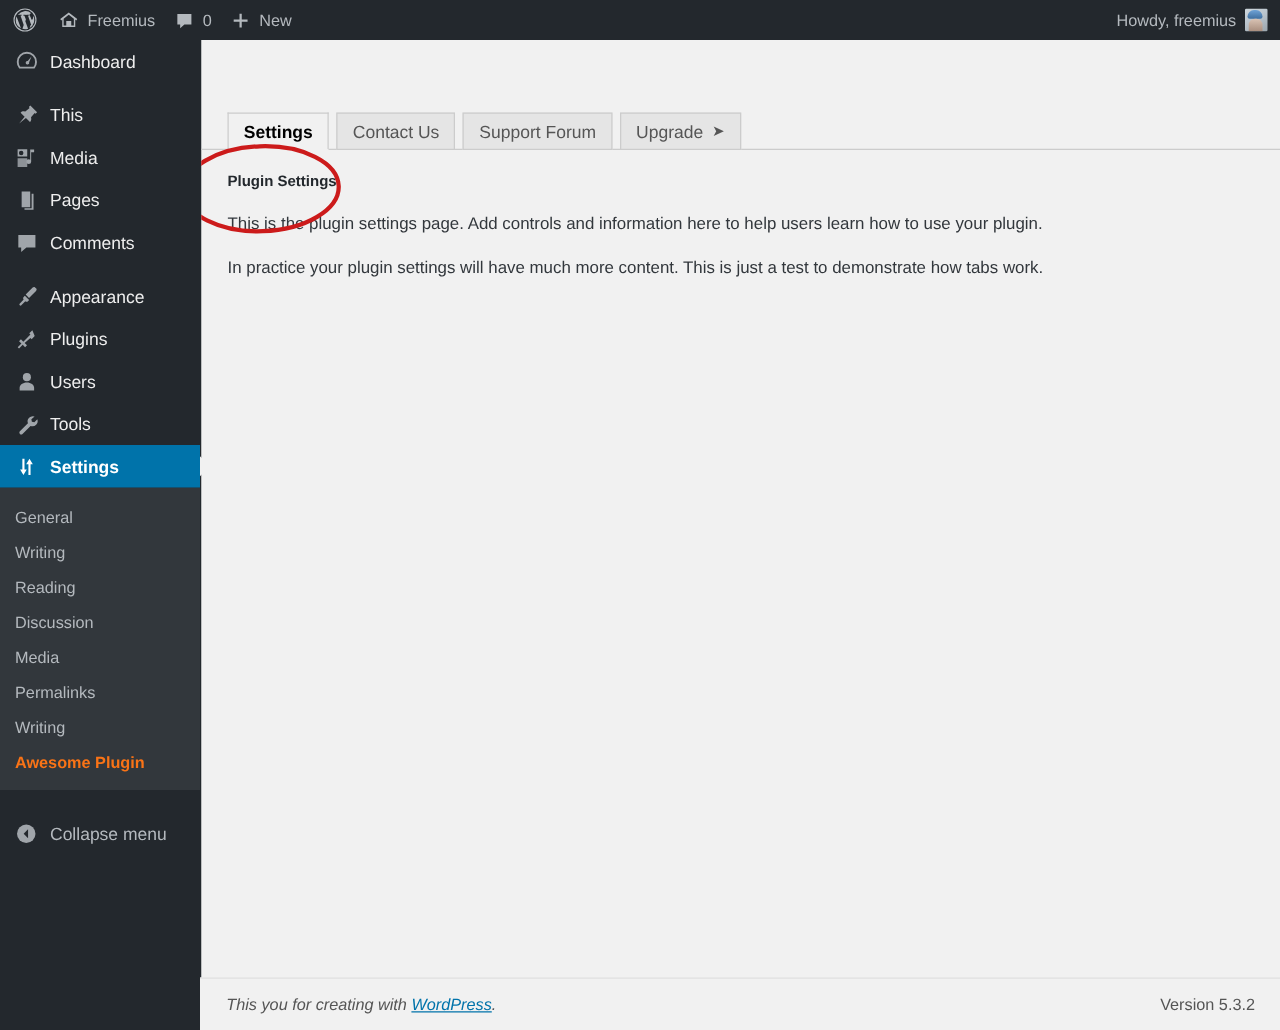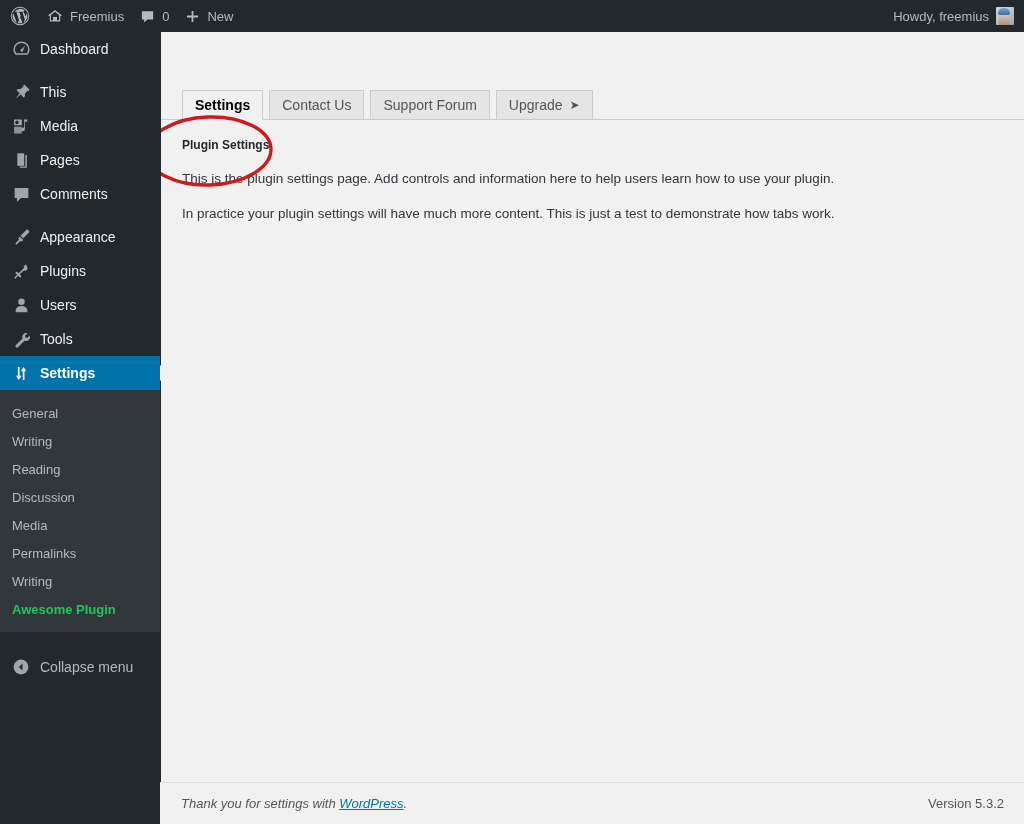--- a/index.html
+++ b/index.html
@@ -125,21 +125,21 @@
   .submenu { background: #32373c; padding: 10px 0 8px 0; }
   .submenu-item {
     display: block;
     padding: 6px 0 6px 12px;
     color: #b4b9be;
     font-size: 13px;
     cursor: pointer;
     text-decoration: none;
     line-height: 16px;
   }
-  .submenu-item.current { color: #22c55e; font-weight: 700; }
+  .submenu-item.current { color: #f97316; font-weight: 700; }
 
   .collapse-wrap { background: #23282d; padding-top: 18px; }
   .collapse-item {
     display: flex;
     align-items: center;
     gap: 9px;
     height: 34px;
     padding-left: 11px;
     color: #b4b9be;
     font-size: 14px;
@@ -453,15 +453,15 @@
   </div>
 
   <div class="page-body">
     <h1 class="page-title">Plugin Settings</h1>
     <p class="page-para">This is the plugin settings page. Add controls and information here to help users learn how to use your plugin.</p>
     <p class="page-para">In practice your plugin settings will have much more content. This is just a test to demonstrate how tabs work.</p>
   </div>
 </div>
 
 <div id="footer">
-  <div class="footer-left"><span>Thank you for settings with </span><a>WordPress</a><span>.</span></div>
+  <div class="footer-left"><span>This you for creating with </span><a>WordPress</a><span>.</span></div>
   <div class="footer-right">Version 5.3.2</div>
 </div>
 
 </body></html>

